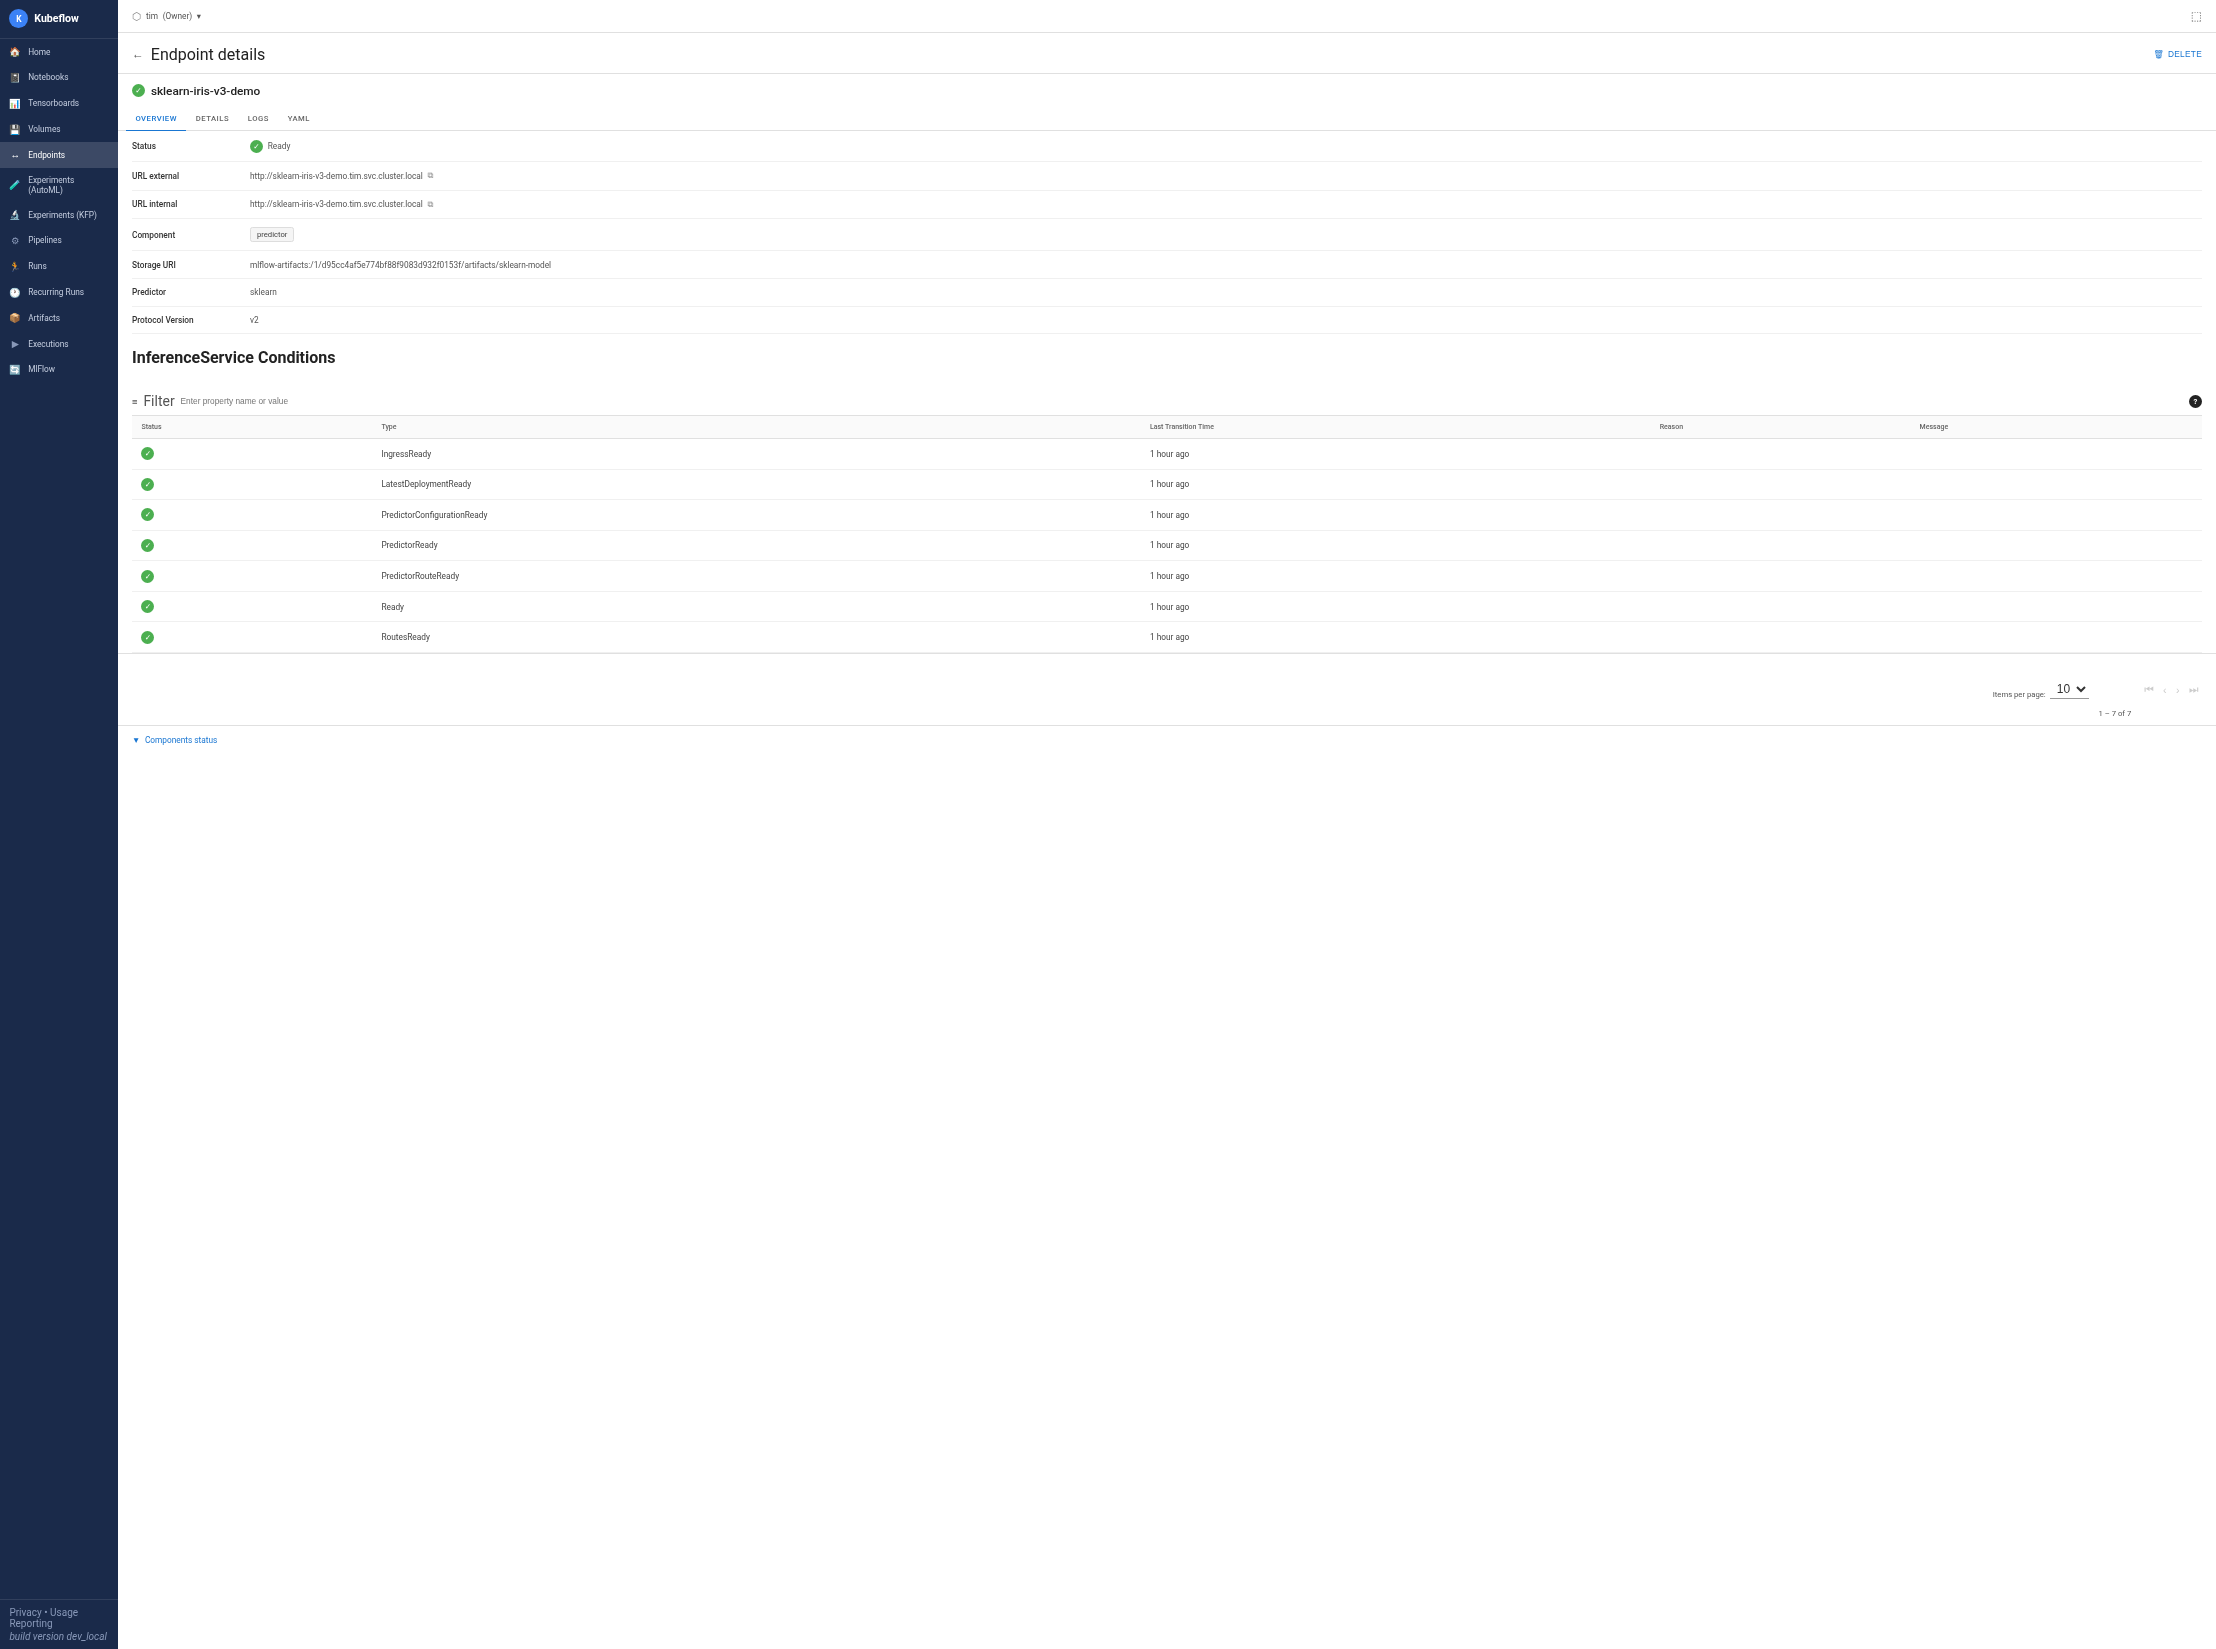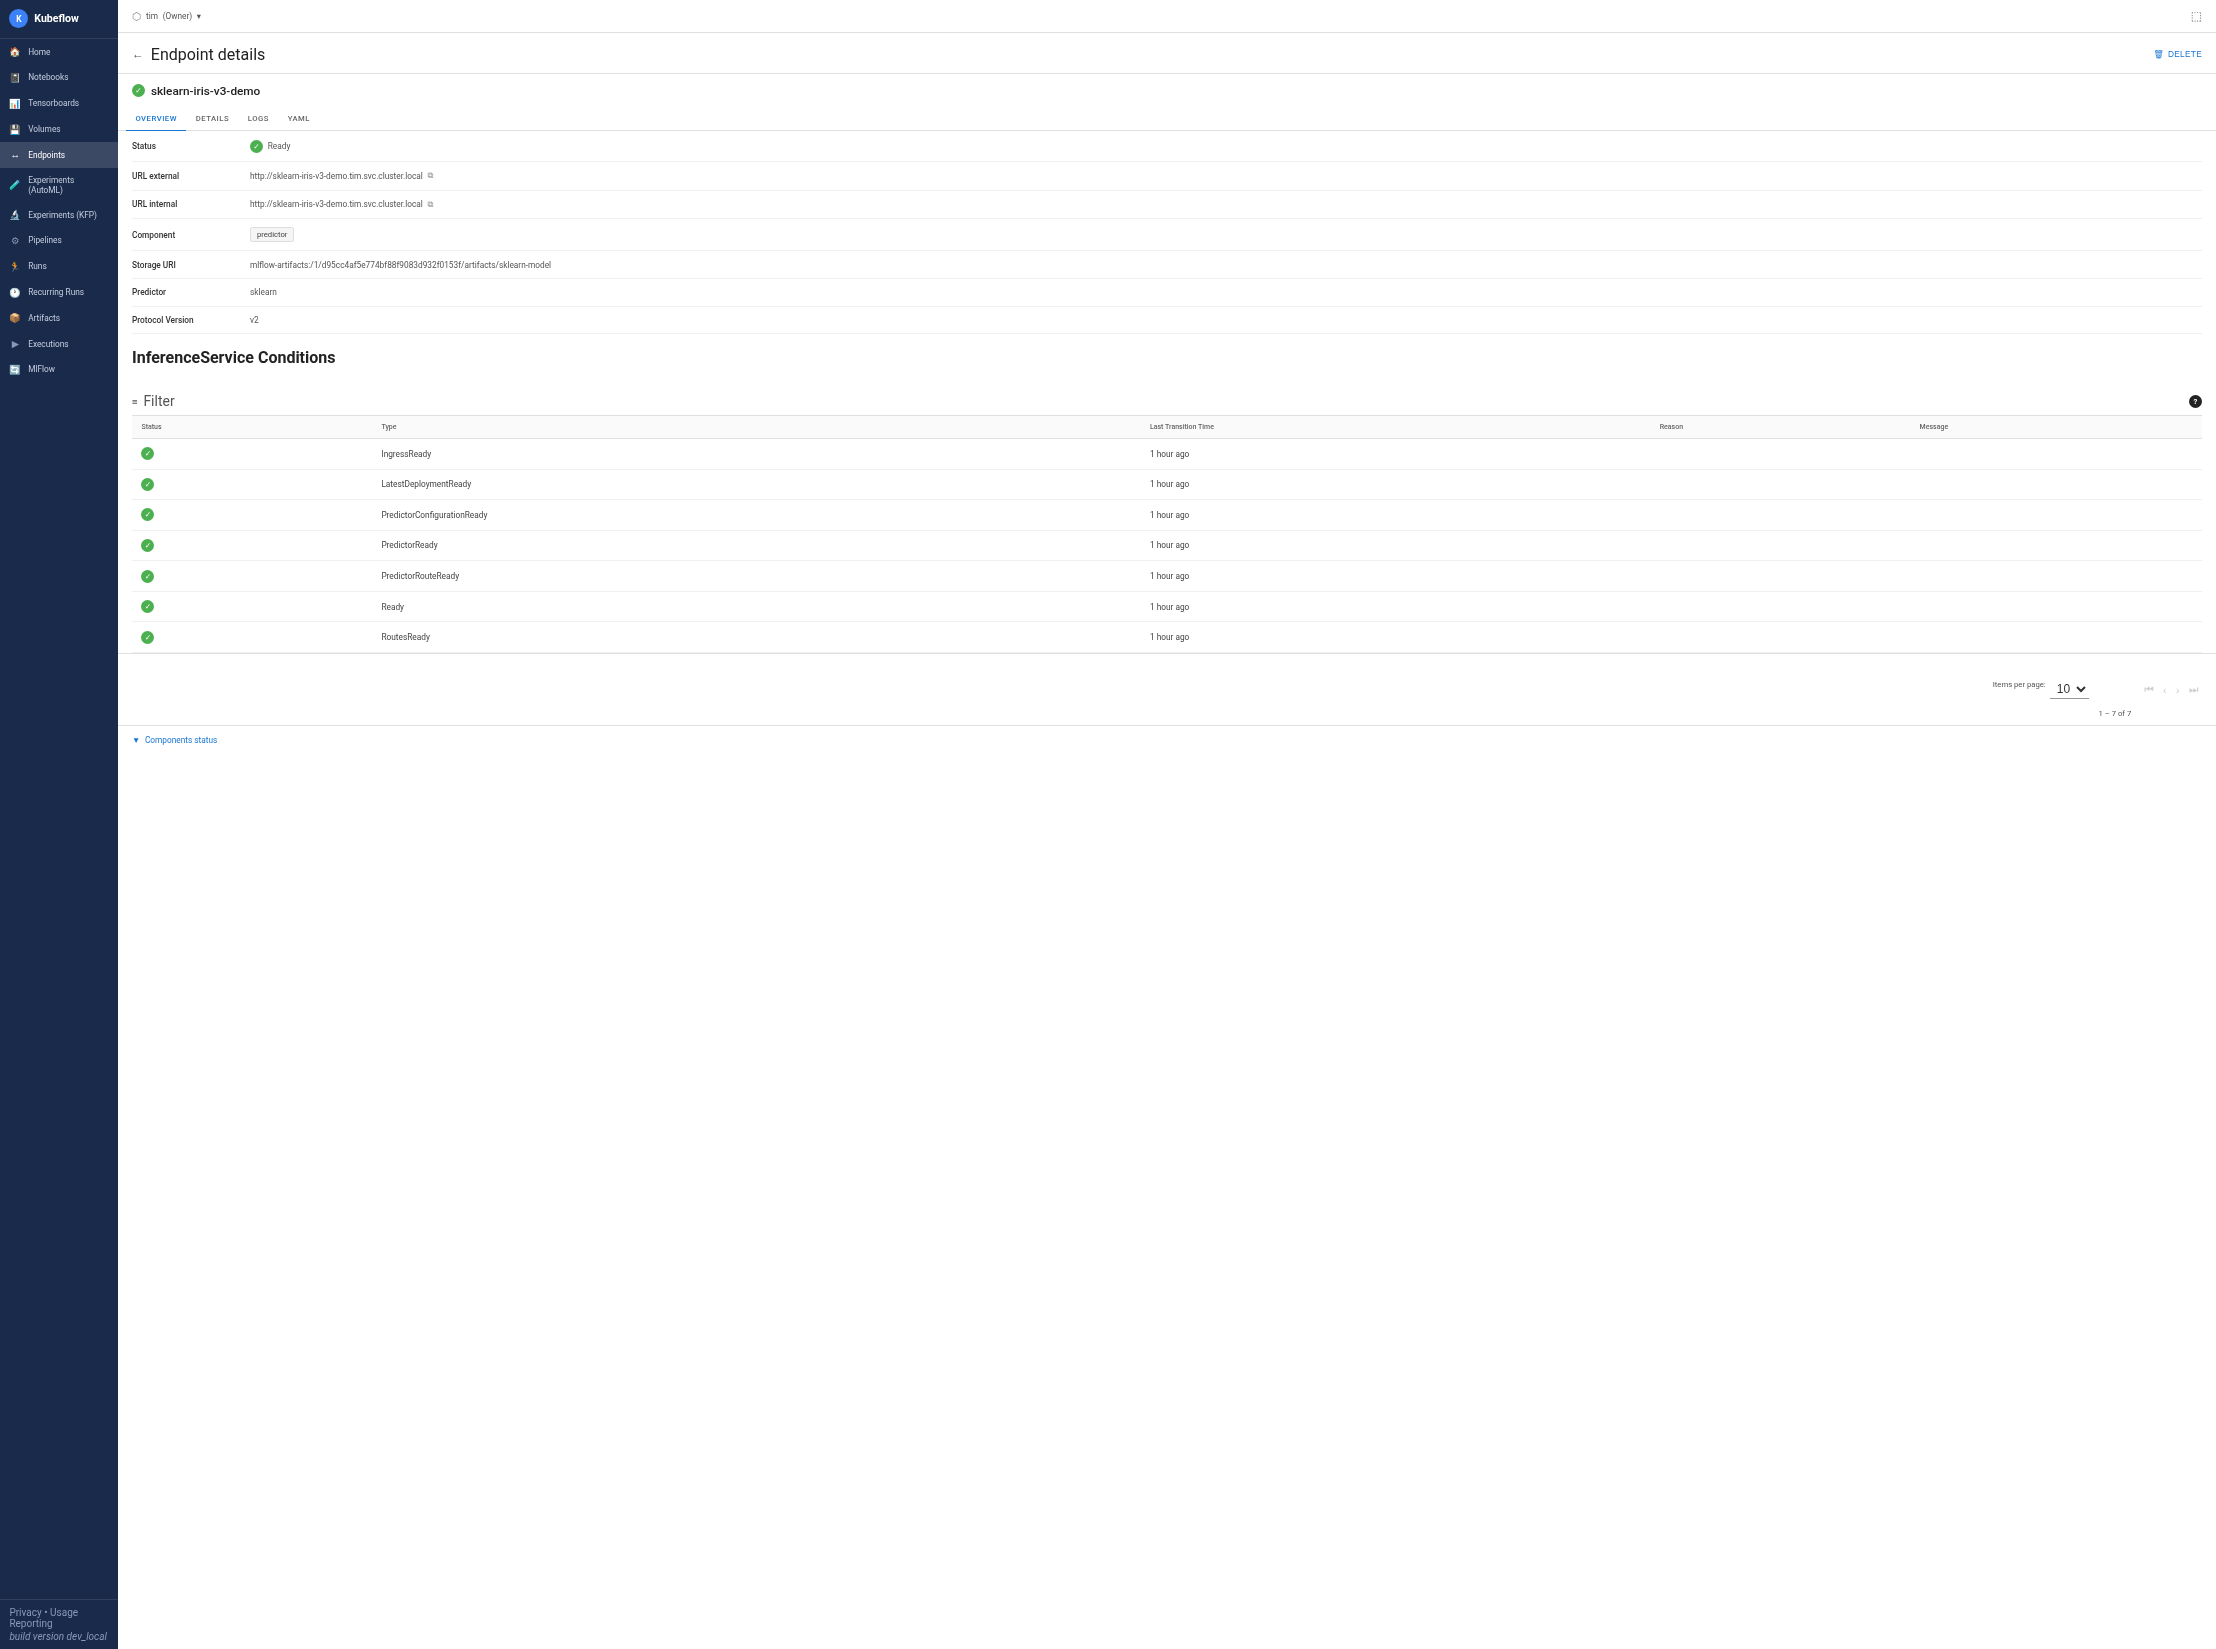--- a/index.html
+++ b/index.html
@@ -279,21 +279,21 @@
       align-items: center;
       justify-content: flex-end;
       padding: 7px 14px;
       gap: 9.4px;
       border-top: 0.6px solid #e0e0e0;
       font-size: 7.7px;
       color: #555;
     }
     .items-per-page {
       display: flex;
-      align-items: flex-start;
+      align-items: flex-end;
       gap: 4.7px;
     }
     .per-page-select {
       border: none;
       border-bottom: 0.6px solid #999;
       font-size: 12px;
       color: #333;
       padding: 1.2px 2.4px;
       cursor: pointer;
       background: transparent;
@@ -484,20 +484,21 @@
         </div>
       </div>
     </div>
 
     <div class="conditions-section">
       <div class="conditions-title">InferenceService Conditions</div>
 
       <div class="filter-bar">
         <span class="filter-icon">≡</span>
         <span class="filter-label">Filter</span>
+        <input class="filter-input" type="text" placeholder="Enter property name or value" style="">
         <div class="help-icon">?</div>
       </div>
 
       <table class="conditions-table">
         <thead>
           <tr>
             <th>Status</th>
             <th>Type</th>
             <th>Last Transition Time</th>
             <th>Reason</th>

